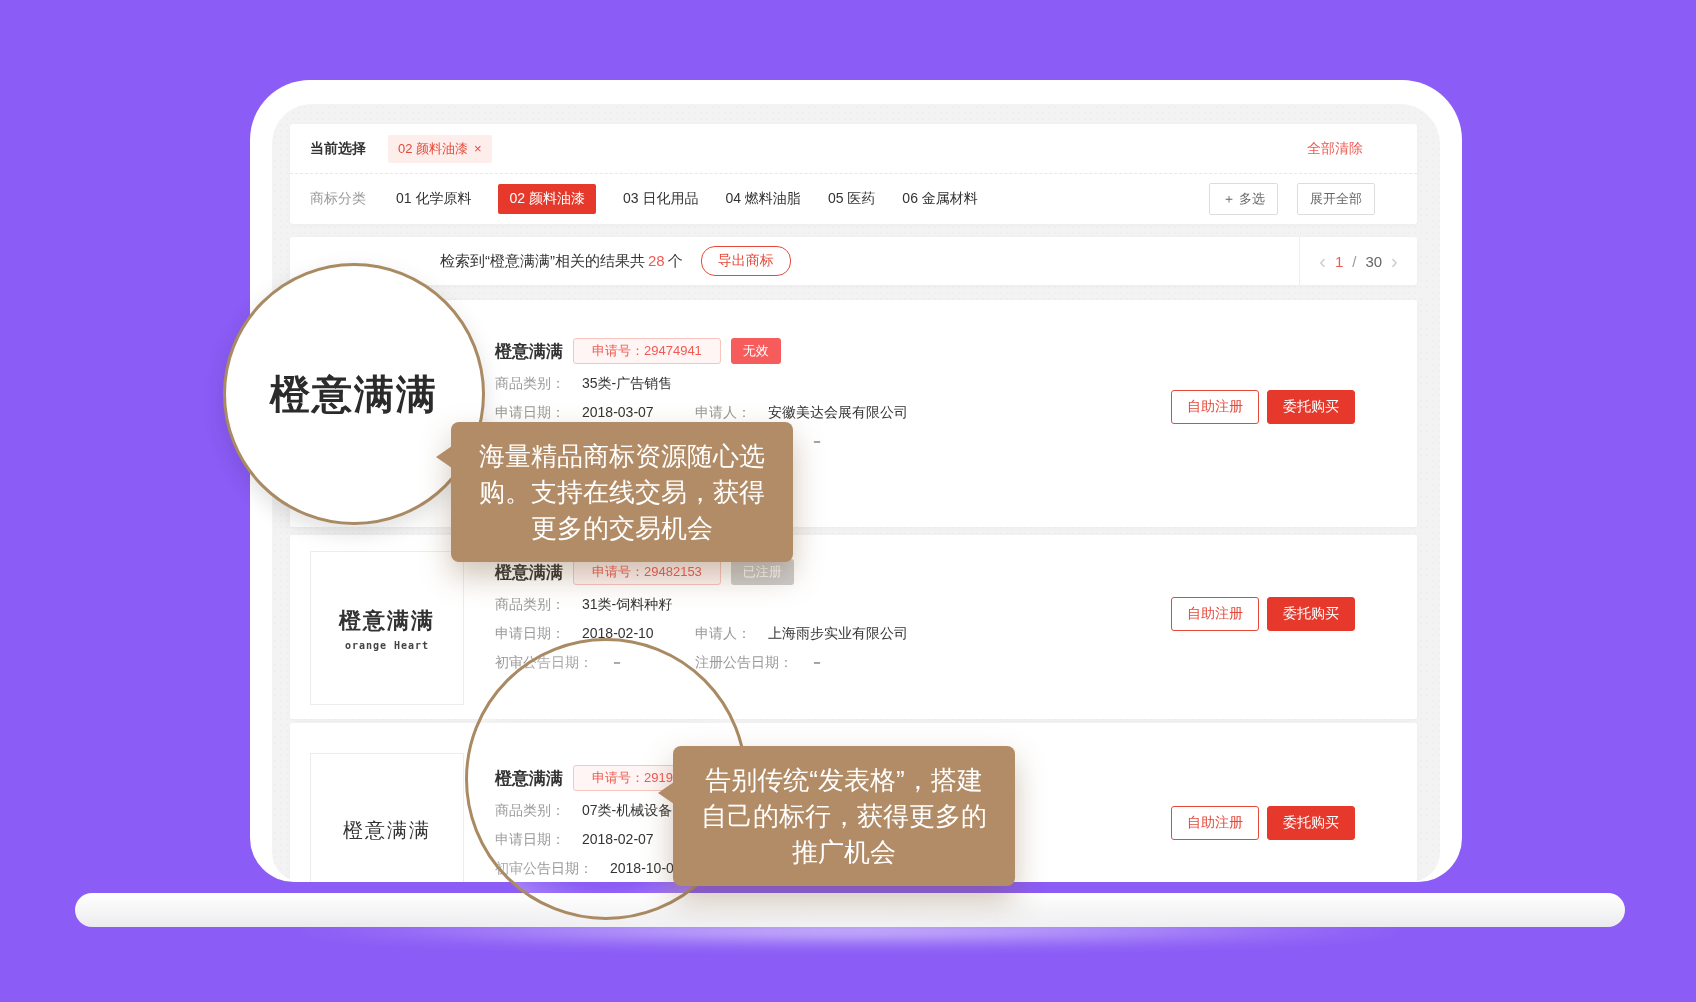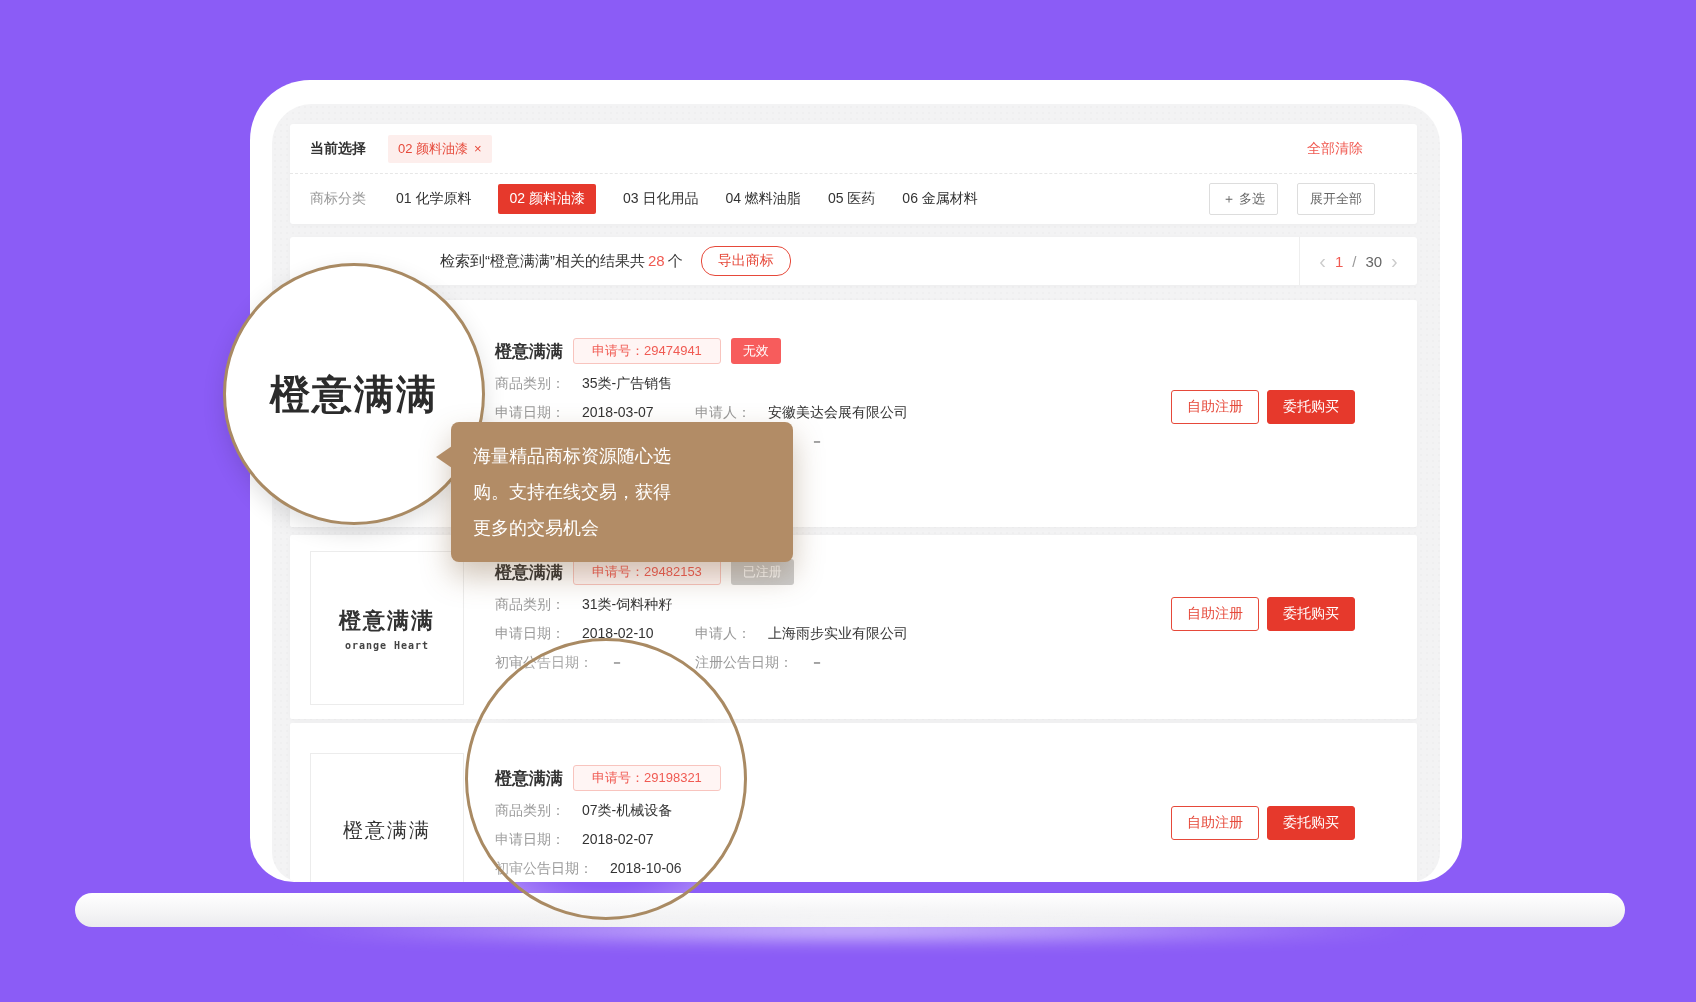--- a/index.html
+++ b/index.html
@@ -88,22 +88,22 @@
 
   
   .magnifier-1{position:absolute;left:223px;top:263px;width:256px;height:256px;border-radius:50%;
     background:#fff;border:3px solid #a98a63;box-shadow:0 8px 22px rgba(0,0,0,0.12);z-index:6;
     display:flex;align-items:center;justify-content:center;}
   .magnifier-1 .big-mark{font-size:40px;font-weight:700;color:#2b2b2b;letter-spacing:2px;}
   .magnifier-2{position:absolute;left:465px;top:638px;width:276px;height:276px;border-radius:50%;
     border:3px solid #a98a63;z-index:6;
     background:radial-gradient(circle, rgba(255,255,255,0) 55%, rgba(255,255,255,0.55) 96%);}
   .tooltip{position:absolute;background:#b28c66;color:#fff;border-radius:8px;z-index:8;
-    font-size:18px;line-height:36px;padding:16px 22px;white-space:pre-line;
-    box-shadow:0 14px 30px rgba(120,85,50,0.35);}
+    font-size:26px;line-height:36px;padding:16px 22px;white-space:pre-line;
+    box-shadow:0 14px 30px rgba(120,85,50,0.35);text-align:center;}
   .tooltip::before{content:"";position:absolute;left:-15px;width:0;height:0;
     border-top:11px solid transparent;border-bottom:11px solid transparent;
     border-right:16px solid #b28c66;}
   .tooltip-1{left:451px;top:422px;width:298px;}
   .tooltip-1::before{top:24px;}
   .tooltip-2{left:673px;top:746px;width:298px;}
   .tooltip-2::before{top:36px;}
 </style>
 </head>
 <body>
@@ -278,14 +278,17 @@
   <div class="base-bar"></div>
 
   <div class="magnifier-1">
     <span class="big-mark">橙意满满</span>
   </div>
   <div class="magnifier-2"></div>
 
   <div class="tooltip tooltip-1">海量精品商标资源随心选
 购。支持在线交易，获得
 更多的交易机会</div>
+  <div class="tooltip tooltip-2">告别传统“发表格”，搭建
+自己的标行，获得更多的
+推广机会</div>
 
 </div>
 
 </body></html>

